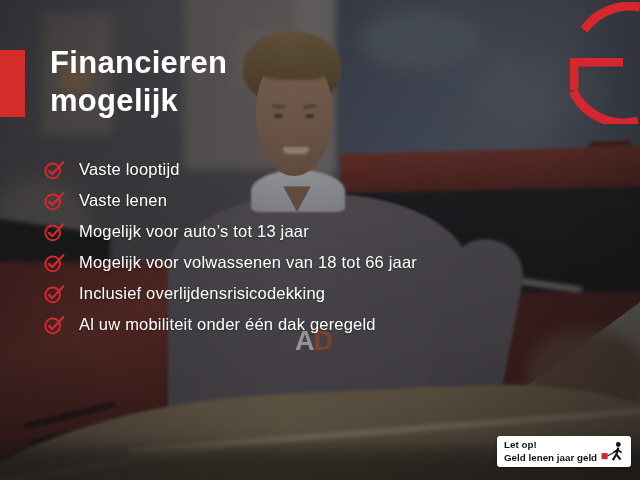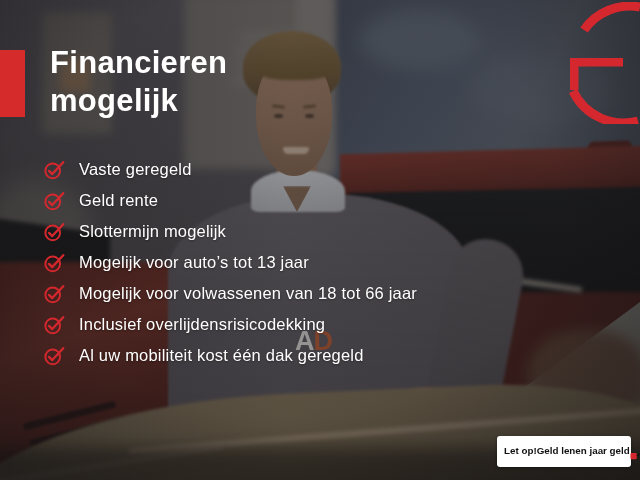--- a/index.html
+++ b/index.html
@@ -84,21 +84,21 @@
   .title{left:50px;top:44px;color:#ffffff;font-weight:700;font-size:31px;line-height:38px;letter-spacing:.3px;}
   .checklist{left:44px;top:154px;margin:0;padding:0;list-style:none;}
   .checklist li{display:flex;align-items:center;gap:13px;height:31px;}
   .check-icon{width:22px;height:21px;flex:0 0 auto;}
   .item-text{color:#ffffff;font-size:16.5px;letter-spacing:.2px;text-shadow:0 1px 2px rgba(0,0,0,.35);white-space:nowrap;}
 
   .brand-logo{right:0;top:2px;}
 
   .badge{left:497px;top:436px;width:134px;height:31px;background:#ffffff;border-radius:3px;
     display:flex;align-items:center;padding:0 5px 0 7px;box-sizing:border-box;box-shadow:0 1px 3px rgba(0,0,0,.4);}
-  .badge-text{display:flex;flex-direction:row;justify-content:center;line-height:12.5px;
+  .badge-text{display:flex;flex-direction:column;justify-content:center;line-height:12.5px;
     font-size:9.8px;font-weight:700;color:#111111;white-space:nowrap;}
   .badge-icon{margin-left:auto;flex:0 0 auto;}
 </style>
 </head>
 <body>
 
 <div class="stage">
 
   <div class="abs sky"></div>
   <div class="abs cloud" style="left:360px;top:10px;width:120px;height:60px;"></div>
@@ -161,35 +161,28 @@
     <div>Financieren</div>
     <div>mogelijk</div>
   </div>
 
   <ul class="abs checklist">
     <li>
       <svg class="check-icon" viewBox="0 0 24 22">
           <circle cx="9.5" cy="12.5" r="8" fill="none" stroke="#d5282e" stroke-width="2.1"></circle>
           <path d="M5.5 12.5 L9 16 L21 3" fill="none" stroke="#d5282e" stroke-width="2.5" stroke-linecap="round" stroke-linejoin="round"></path>
         </svg>
-      <span class="item-text">Vaste geregeld</span>
-    </li>
-    <li>
-      <svg class="check-icon" viewBox="0 0 24 22">
-          <circle cx="9.5" cy="12.5" r="8" fill="none" stroke="#d5282e" stroke-width="2.1"></circle>
-          <path d="M5.5 12.5 L9 16 L21 3" fill="none" stroke="#d5282e" stroke-width="2.5" stroke-linecap="round" stroke-linejoin="round"></path>
-        </svg>
-      <span class="item-text">Geld rente</span>
-    </li>
-    <li>
-      <svg class="check-icon" viewBox="0 0 24 22">
-          <circle cx="9.5" cy="12.5" r="8" fill="none" stroke="#d5282e" stroke-width="2.1"></circle>
-          <path d="M5.5 12.5 L9 16 L21 3" fill="none" stroke="#d5282e" stroke-width="2.5" stroke-linecap="round" stroke-linejoin="round"></path>
-        </svg>
-      <span class="item-text">Slottermijn mogelijk</span>
+      <span class="item-text">Vaste looptijd</span>
+    </li>
+    <li>
+      <svg class="check-icon" viewBox="0 0 24 22">
+          <circle cx="9.5" cy="12.5" r="8" fill="none" stroke="#d5282e" stroke-width="2.1"></circle>
+          <path d="M5.5 12.5 L9 16 L21 3" fill="none" stroke="#d5282e" stroke-width="2.5" stroke-linecap="round" stroke-linejoin="round"></path>
+        </svg>
+      <span class="item-text">Vaste lenen</span>
     </li>
     <li>
       <svg class="check-icon" viewBox="0 0 24 22">
           <circle cx="9.5" cy="12.5" r="8" fill="none" stroke="#d5282e" stroke-width="2.1"></circle>
           <path d="M5.5 12.5 L9 16 L21 3" fill="none" stroke="#d5282e" stroke-width="2.5" stroke-linecap="round" stroke-linejoin="round"></path>
         </svg>
       <span class="item-text">Mogelijk voor auto’s tot 13 jaar</span>
     </li>
     <li>
       <svg class="check-icon" viewBox="0 0 24 22">
@@ -203,21 +196,21 @@
           <circle cx="9.5" cy="12.5" r="8" fill="none" stroke="#d5282e" stroke-width="2.1"></circle>
           <path d="M5.5 12.5 L9 16 L21 3" fill="none" stroke="#d5282e" stroke-width="2.5" stroke-linecap="round" stroke-linejoin="round"></path>
         </svg>
       <span class="item-text">Inclusief overlijdensrisicodekking</span>
     </li>
     <li>
       <svg class="check-icon" viewBox="0 0 24 22">
           <circle cx="9.5" cy="12.5" r="8" fill="none" stroke="#d5282e" stroke-width="2.1"></circle>
           <path d="M5.5 12.5 L9 16 L21 3" fill="none" stroke="#d5282e" stroke-width="2.5" stroke-linecap="round" stroke-linejoin="round"></path>
         </svg>
-      <span class="item-text">Al uw mobiliteit kost één dak geregeld</span>
+      <span class="item-text">Al uw mobiliteit onder één dak geregeld</span>
     </li>
   </ul>
 
   <svg class="abs brand-logo" width="85" height="122" viewBox="0 0 85 122">
     <path d="M 85 5 A 56 56 0 0 0 29 28" fill="none" stroke="#d5282e" stroke-width="9"></path>
     <path d="M 18 89 A 56 56 0 0 0 83 119" fill="none" stroke="#d5282e" stroke-width="9"></path>
     <rect x="15" y="56" width="53" height="8.5" fill="#d5282e"></rect>
     <rect x="15" y="56" width="8.5" height="32" fill="#d5282e"></rect>
   </svg>
 

